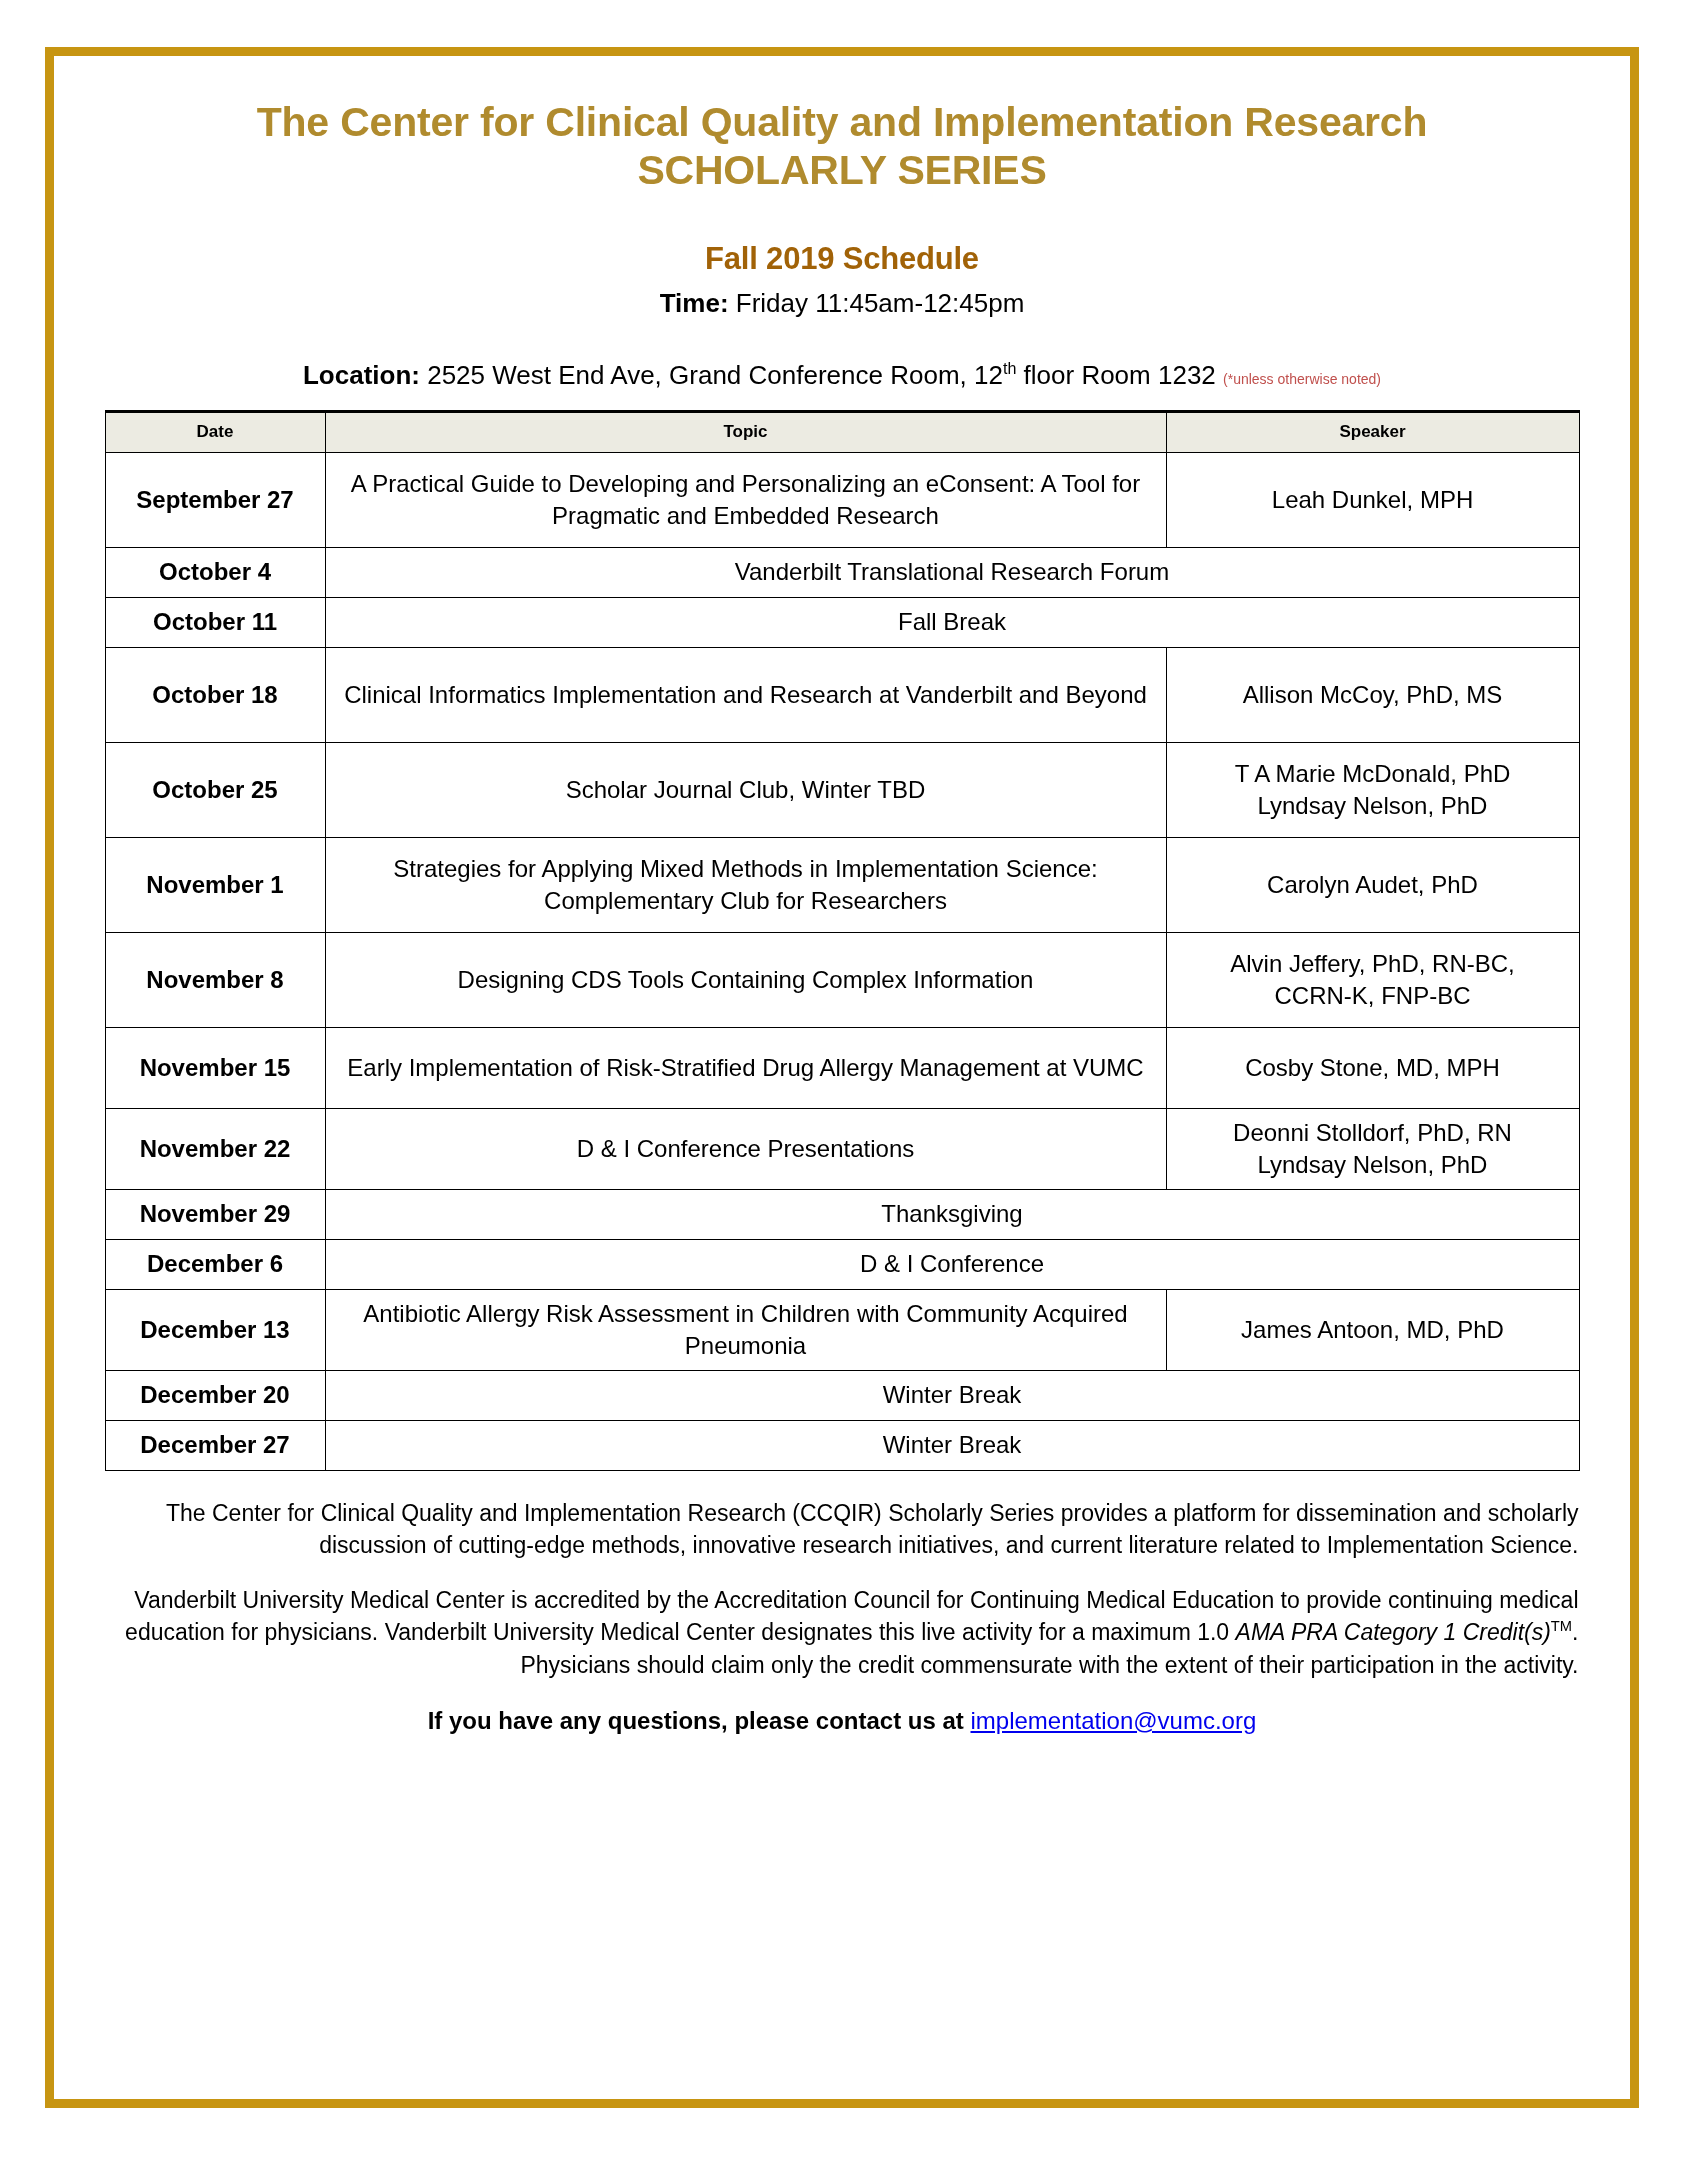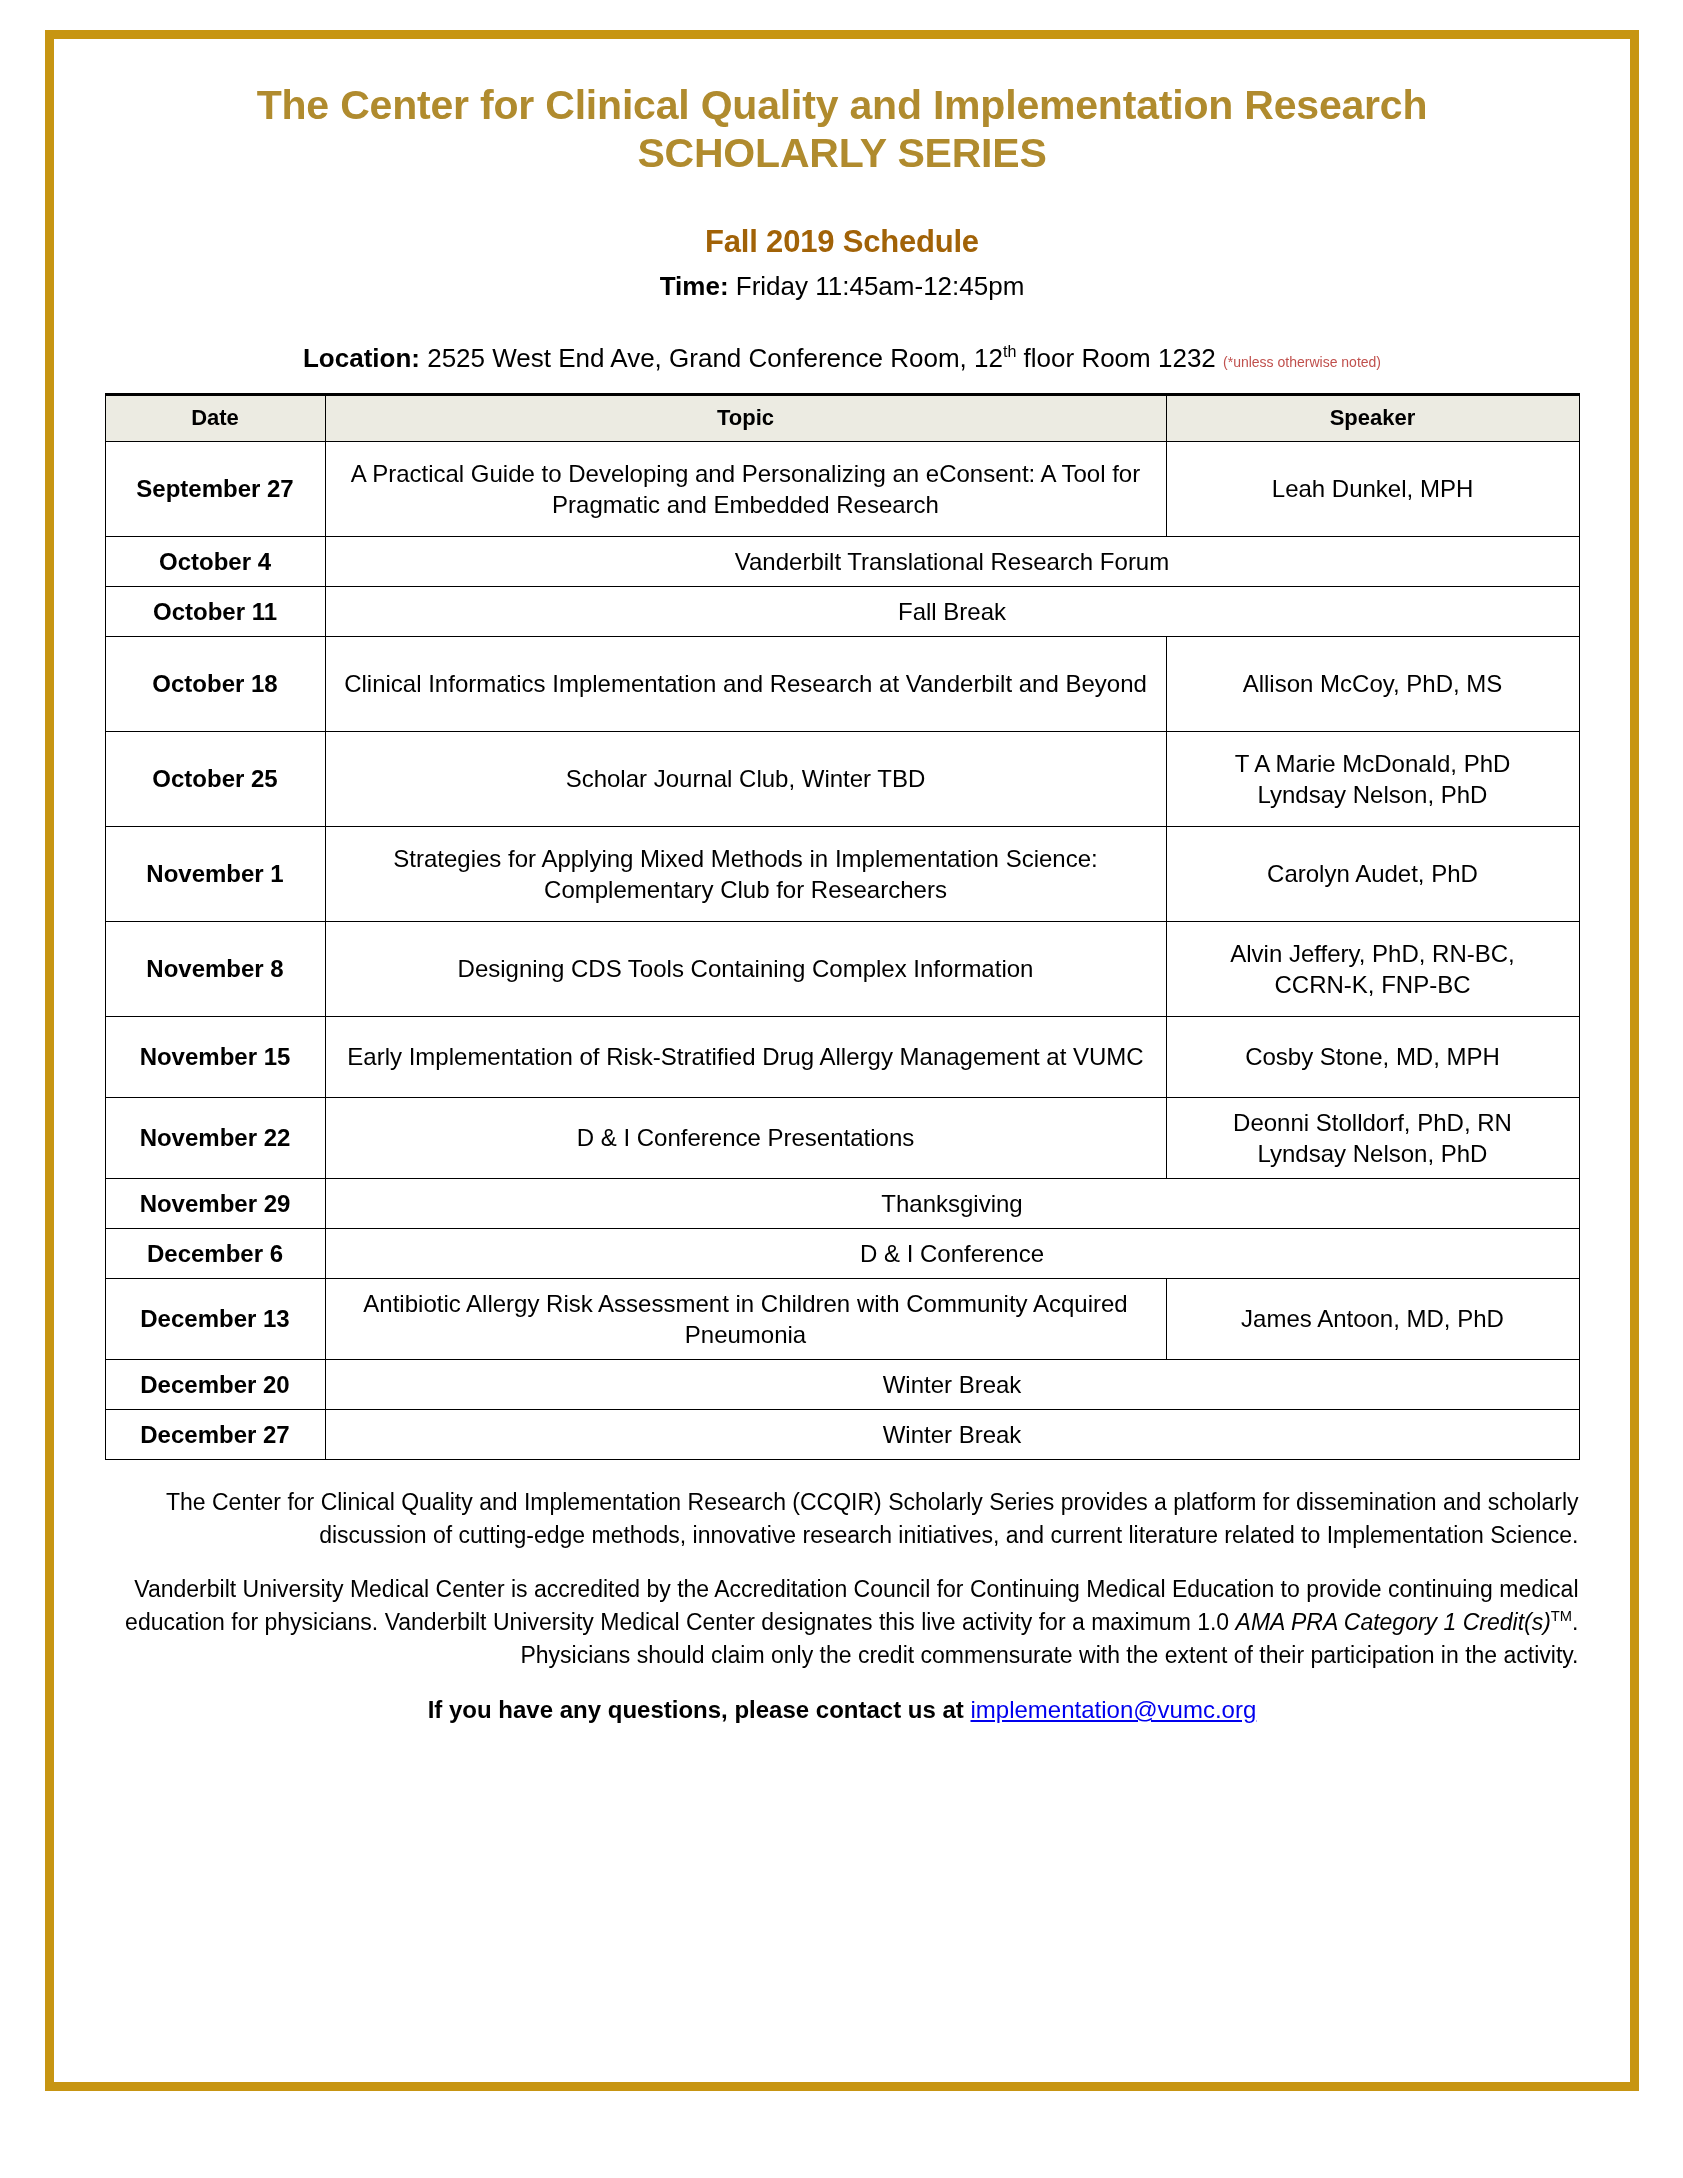--- a/index.html
+++ b/index.html
@@ -9,21 +9,21 @@
   }
   body {
     width: 1683px; height: 2178px;
     font-family: "Liberation Sans", sans-serif;
     color: #000;
     position: relative;
     overflow: hidden;
   }
   .page-border {
     position: absolute;
-    left: 45px; top: 30px;
+    left: 45px; top: 47px;
     width: 1594px; height: 2061px;
     border: 9px solid #c79512;
     background: #fff;
   }
   .inner {
     position: absolute;
     left: 0; top: 0;
     width: 100%; height: 100%;
     padding: 0 32px;
   }
@@ -82,21 +82,21 @@
     vertical-align: middle;
     text-align: center;
     font-size: 24px;
     line-height: 1.30;
     color: #000;
     background: #fff;
   }
   table.schedule thead th {
     background: #ecebe2;
     font-weight: bold;
-    font-size: 22px;
+    font-size: 17px;
     padding: 8px 6px;
     border-top-width: 3px;
   }
   td.date-cell {
     font-weight: bold;
     font-size: 25px;
     white-space: nowrap;
   }
   td.topic-cell, td.speaker-cell {
     font-weight: normal;

